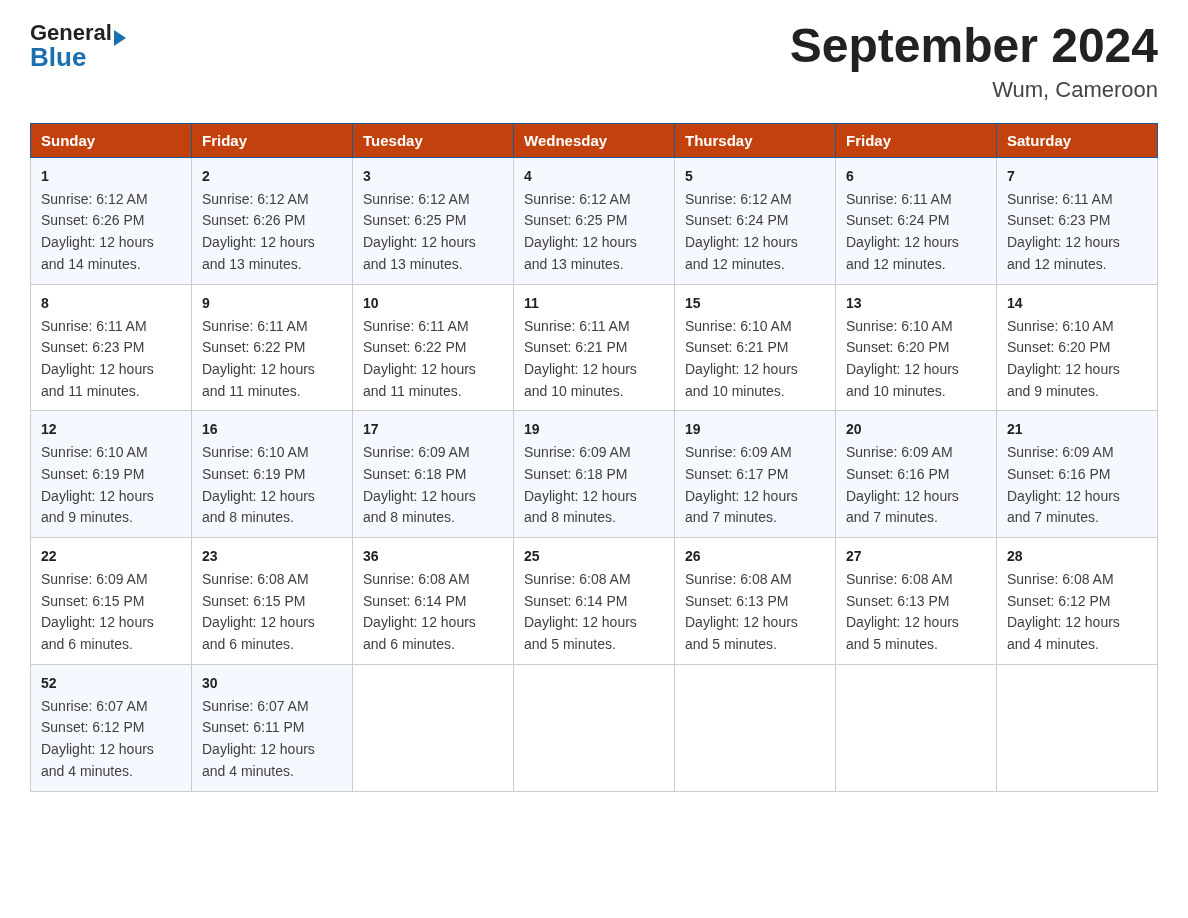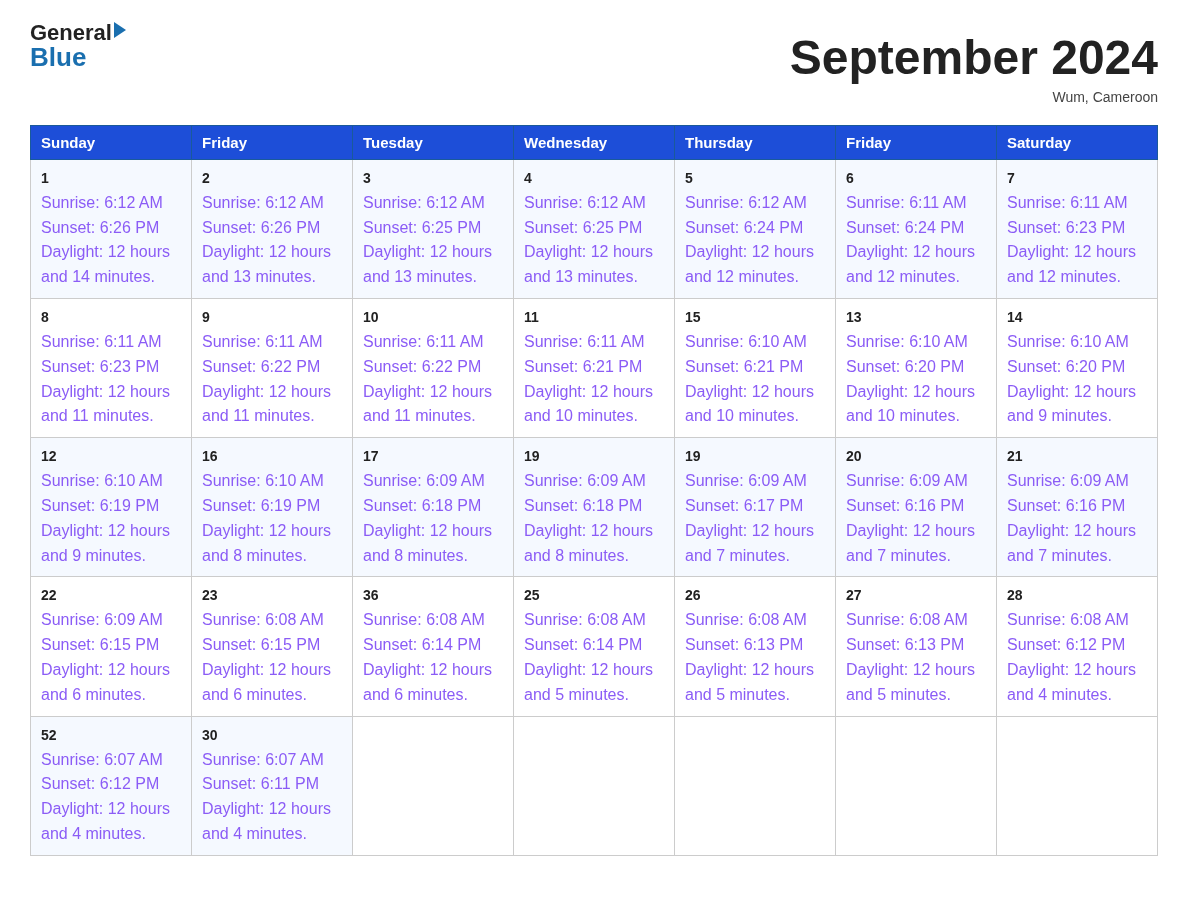--- a/index.html
+++ b/index.html
@@ -33,41 +33,40 @@
       width: 0;
       height: 0;
       border-left: 12px solid #1a6faf;
       border-top: 8px solid transparent;
       border-bottom: 8px solid transparent;
       margin-left: 2px;
       margin-top: 2px;
     }
     .title-block {
       text-align: right;
-      margin-top: 12px;
     }
     .title-block h1 {
       font-size: 48px;
       font-weight: bold;
       color: #222;
       line-height: 1.1;
     }
     .title-block h2 {
-      font-size: 14px;
+      font-size: 22px;
       font-weight: normal;
       color: #444;
       margin-top: 4px;
     }
     .calendar-table {
       width: 100%;
       border-collapse: collapse;
       border: 1px solid #aaa;
     }
     .calendar-table thead tr th {
-      background-color: #1d4ed8;
+      background-color: #c2410c;
       color: #fff;
       font-size: 15px;
       font-weight: bold;
       padding: 8px 10px;
       text-align: left;
       border: 1px solid #1a5a9a;
     }
     .calendar-table tbody tr td {
       vertical-align: top;
       padding: 8px 10px;
@@ -83,35 +82,35 @@
     .calendar-table tbody tr:nth-child(even) td {
       background-color: #fff;
     }
     .day-number {
       font-size: 14px;
       font-weight: bold;
       display: block;
       margin-bottom: 2px;
     }
     .day-info {
-      font-size: 16px;
-      color: #8b5cf6;
+      font-size: 14px;
+      color: #404040;
       line-height: 1.55;
     }
     .empty-cell {
       background: #fff !important;
     }
   </style>
 </head>
 <body>
 
 <div class="header">
   <div class="logo">
     <div>
-      <div style="display:flex; align-items:flex-start;">
+      <div style="display:flex; align-items:flex-end;">
         <span class="logo-text-general">General</span>
         <div class="logo-arrow"></div>
       </div>
       <div style="margin-top:-4px;">
         <span class="logo-text-blue">Blue</span>
       </div>
     </div>
   </div>
   <div class="title-block">
     <h1>September 2024</h1>

